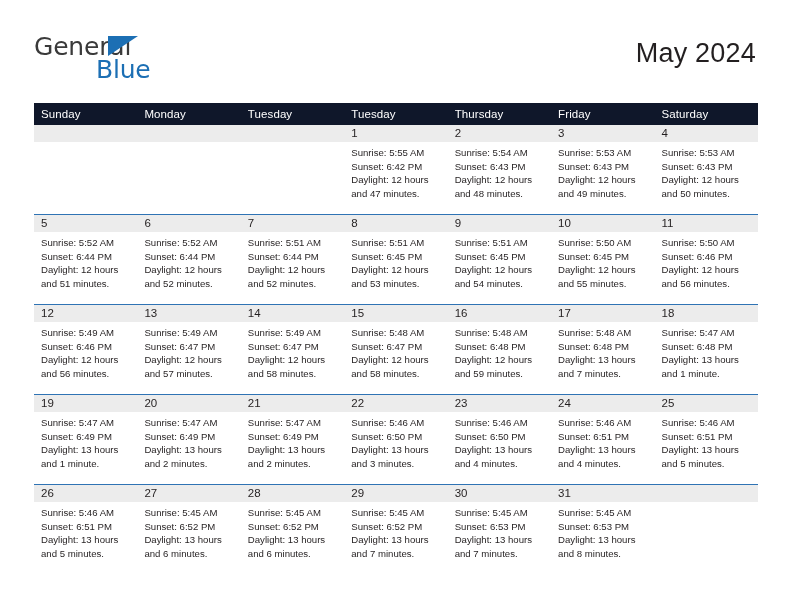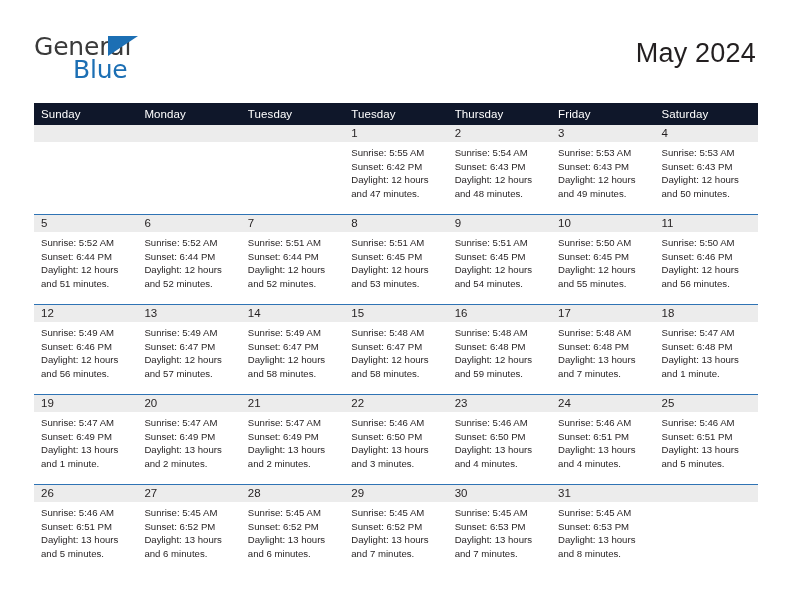--- a/index.html
+++ b/index.html
@@ -53,21 +53,21 @@
     position: absolute;
     left: 74px;
     top: 2px;
     width: 0;
     height: 0;
     border-left: 30px solid #1c6fb4;
     border-bottom: 20px solid transparent;
   }
   .logo-blue {
     position: absolute;
-    left: 39px;
+    left: 62px;
     top: 23px;
     font-size: 25px;
     letter-spacing: -0.2px;
     color: #1c6fb4;
     font-family: "DejaVu Sans", sans-serif;
     font-weight: 400;
     line-height: 1;
     text-align: right;
   }
 

